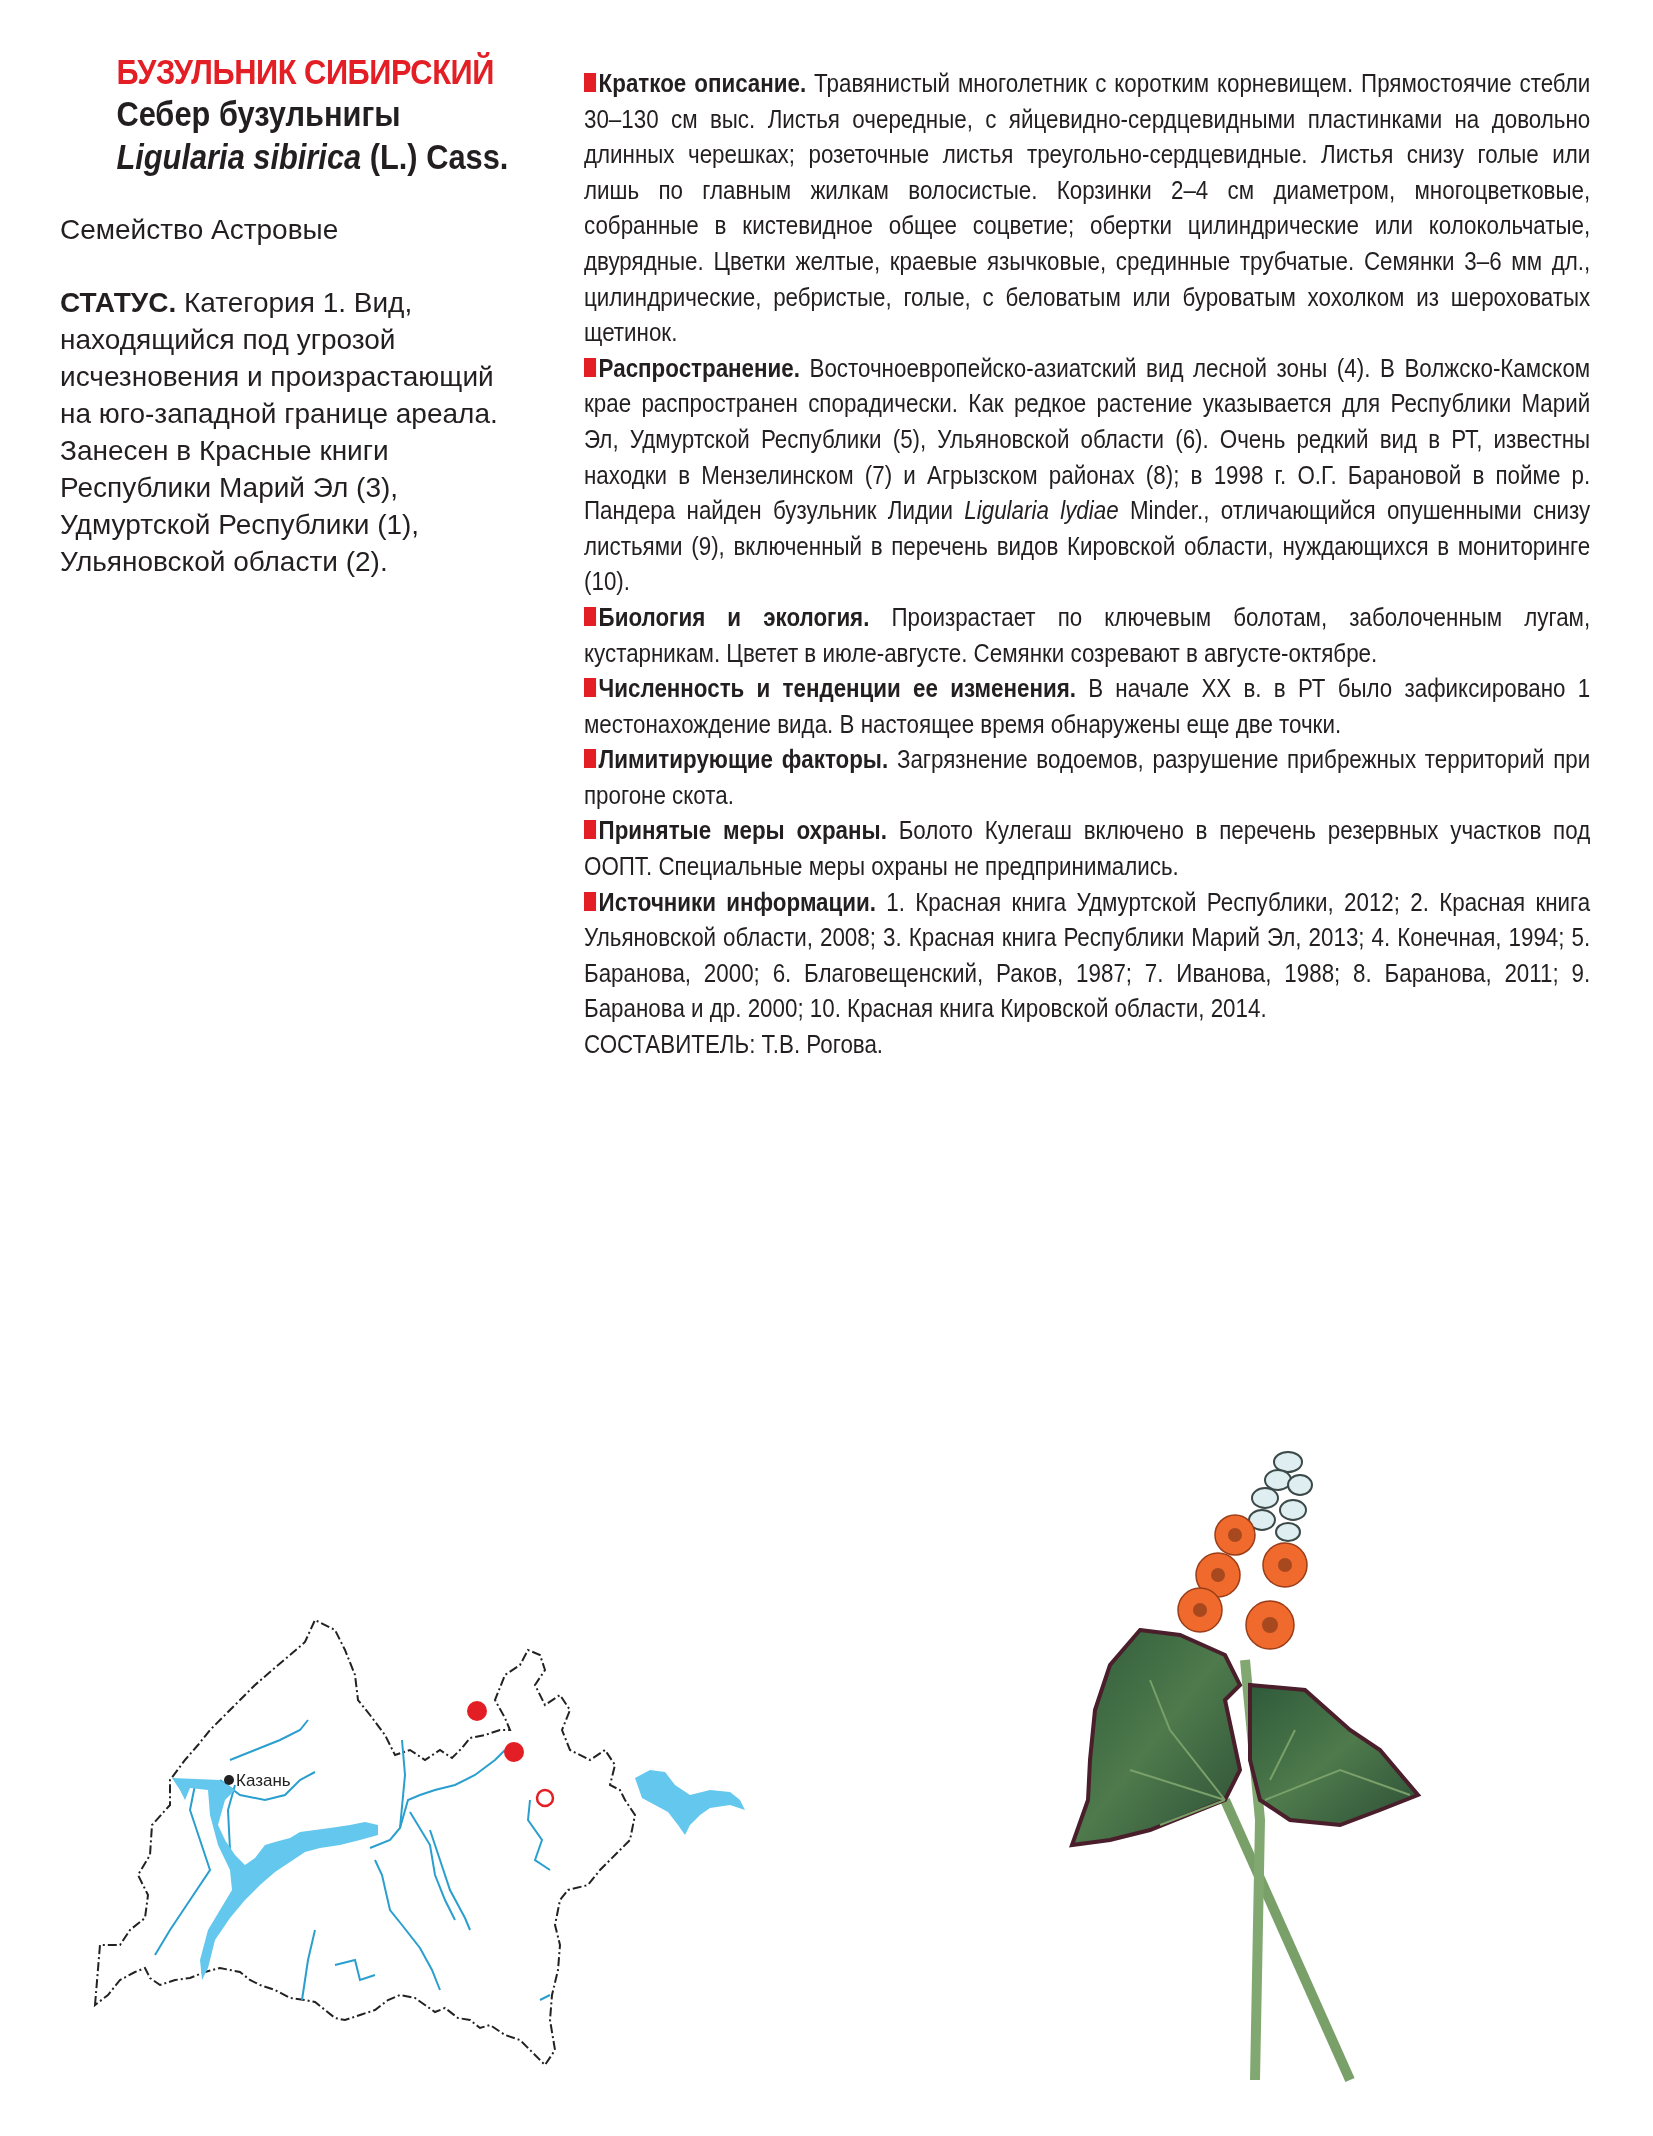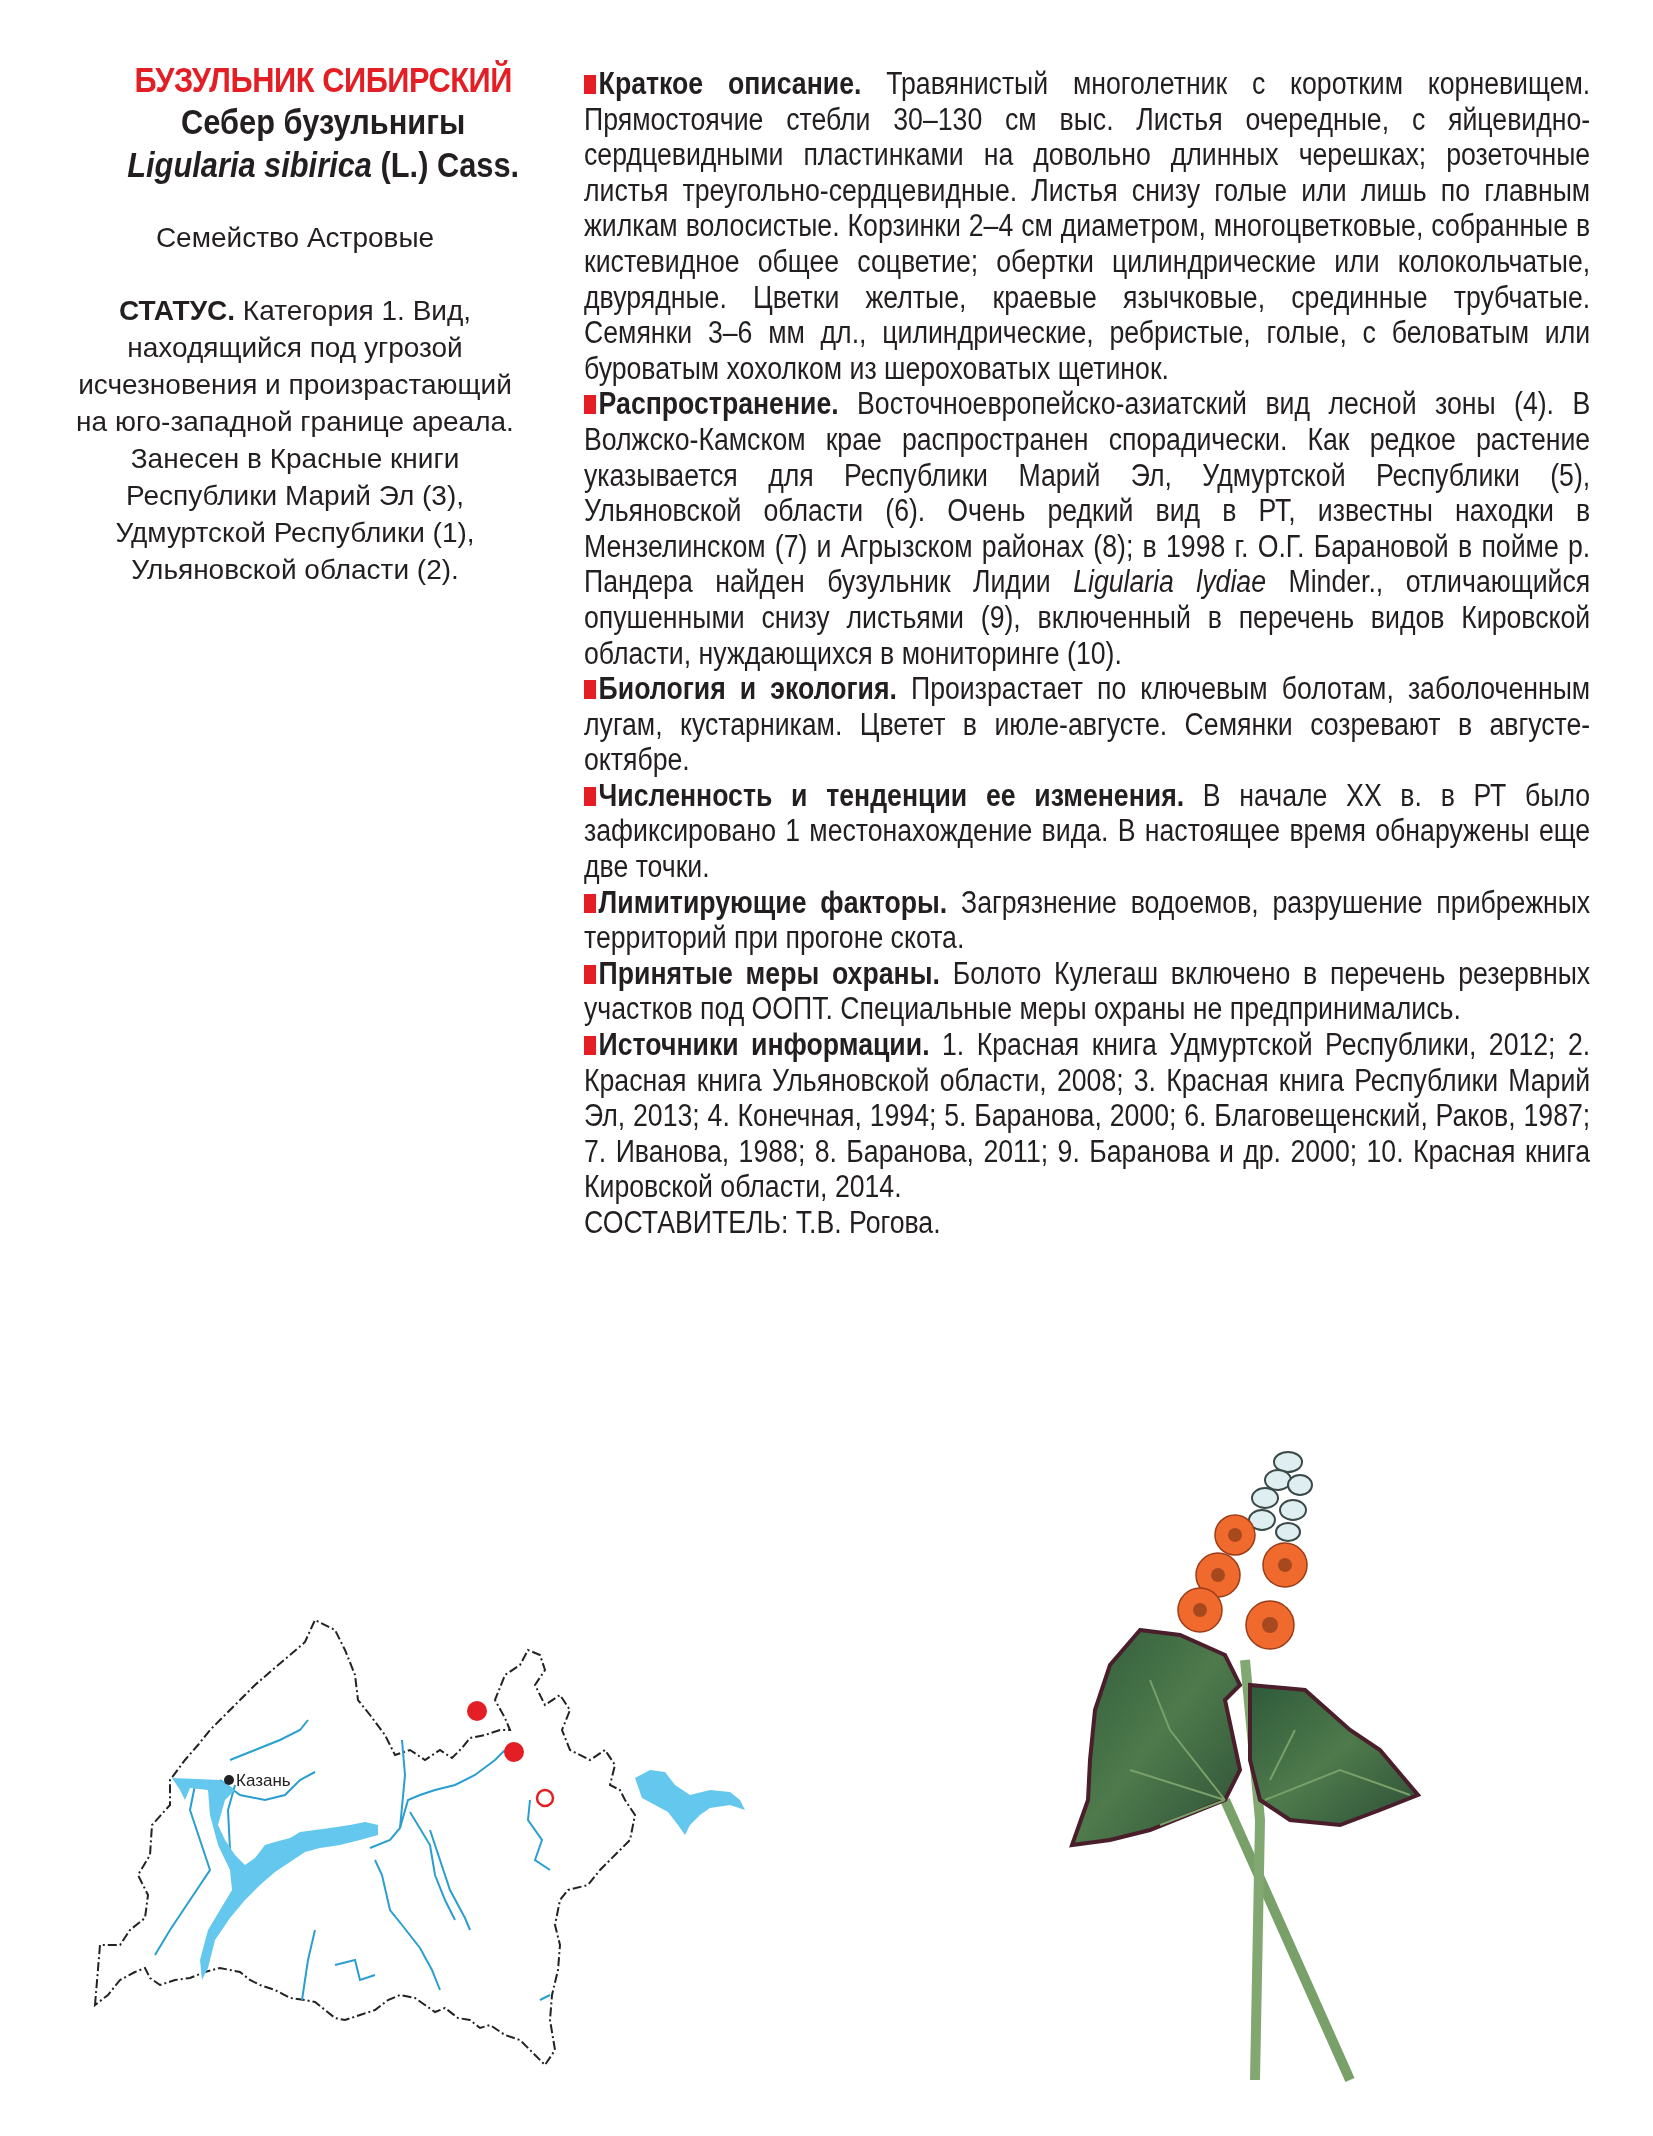--- a/index.html
+++ b/index.html
@@ -1,33 +1,33 @@
 <!DOCTYPE html>
 <html><head>
 <meta charset="utf-8">
 <style>
   html, body { margin: 0; padding: 0; background: #ffffff; }
   body { width: 1653px; height: 2136px; position: relative; overflow: hidden;
          font-family: "Liberation Sans", sans-serif; color: #231f20; }
 
   
-  .left-col { position: absolute; left: 60px; top: 60px; width: 470px; text-align: center; }
+  .left-col { position: absolute; left: 60px; top: 52px; width: 470px; text-align: left; }
   .title-ru { color: #e31e24; font-weight: bold; font-size: 35px; line-height: 40px; letter-spacing: -0.5px;
               transform: scaleX(0.88); transform-origin: right center; white-space: nowrap; }
   .title-tat { font-weight: bold; font-size: 35px; line-height: 43px; transform: scaleX(0.88);
                transform-origin: right center; white-space: nowrap; }
   .title-latin { font-weight: bold; font-size: 35px; line-height: 43px; transform: scaleX(0.88);
                  transform-origin: right center; white-space: nowrap; }
   .title-latin i { font-style: italic; }
   .family { margin-top: 34px; font-size: 28px; line-height: 36px; }
   .status { margin-top: 36px; font-size: 28px; line-height: 37px; }
   .status b { font-weight: bold; margin-top: 32px; }
 
   
-  .right-col { position: absolute; left: 584px; top: 66px; width: 1006px; font-size: 31px; line-height: 35.6px; }
+  .right-col { position: absolute; left: 584px; top: 66px; width: 1006px; font-size: 26px; line-height: 35.6px; }
   .section { text-align: justify; transform: scaleX(0.86); transform-origin: left top; width: 1170px; }
   .section b { font-weight: bold; }
   .bullet { display: inline-block; width: 14px; height: 19px; background: #e31e24; margin-right: 3px; vertical-align: 0px; }
   .author { transform: scaleX(0.86); transform-origin: left top; width: 1170px; }
 
   
   .map { position: absolute; left: 90px; top: 1600px; width: 740px; height: 520px; }
   
   .plant { position: absolute; left: 1050px; top: 1440px; width: 420px; height: 690px; }
 </style>

